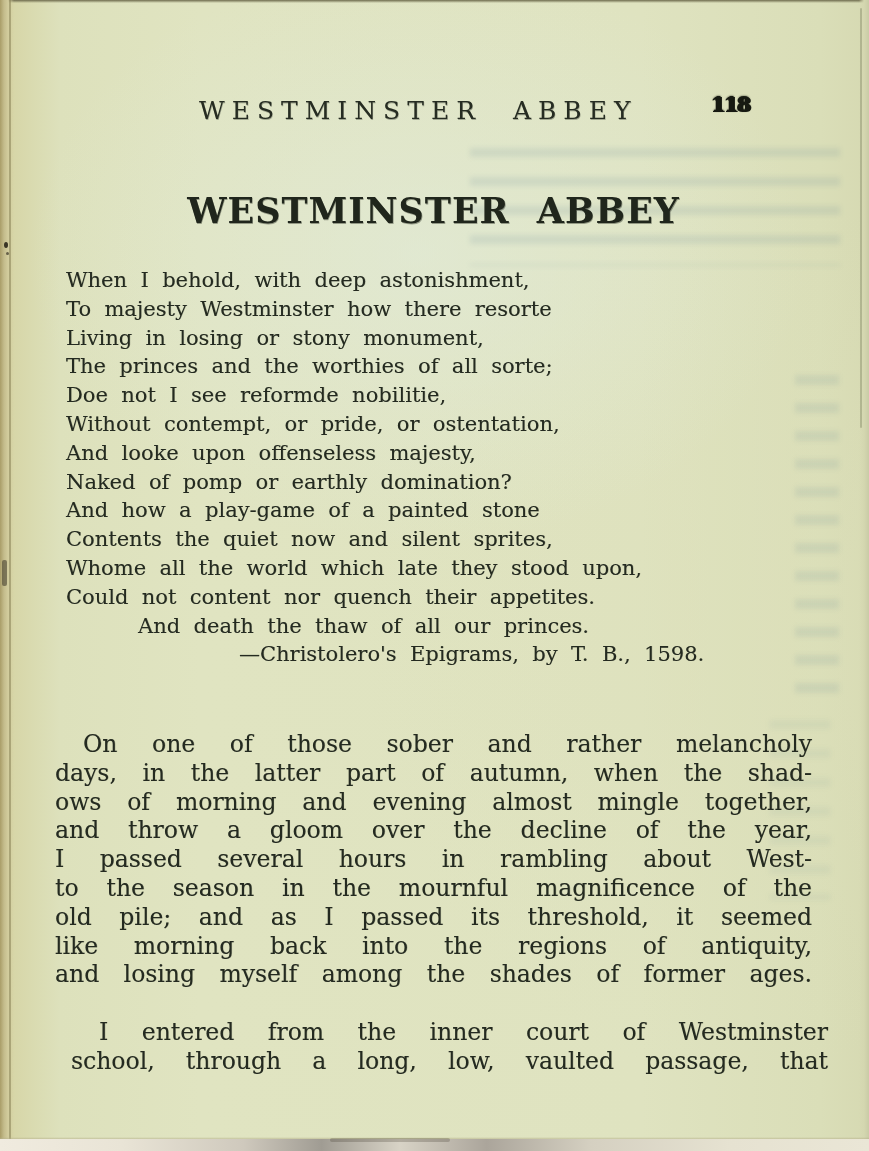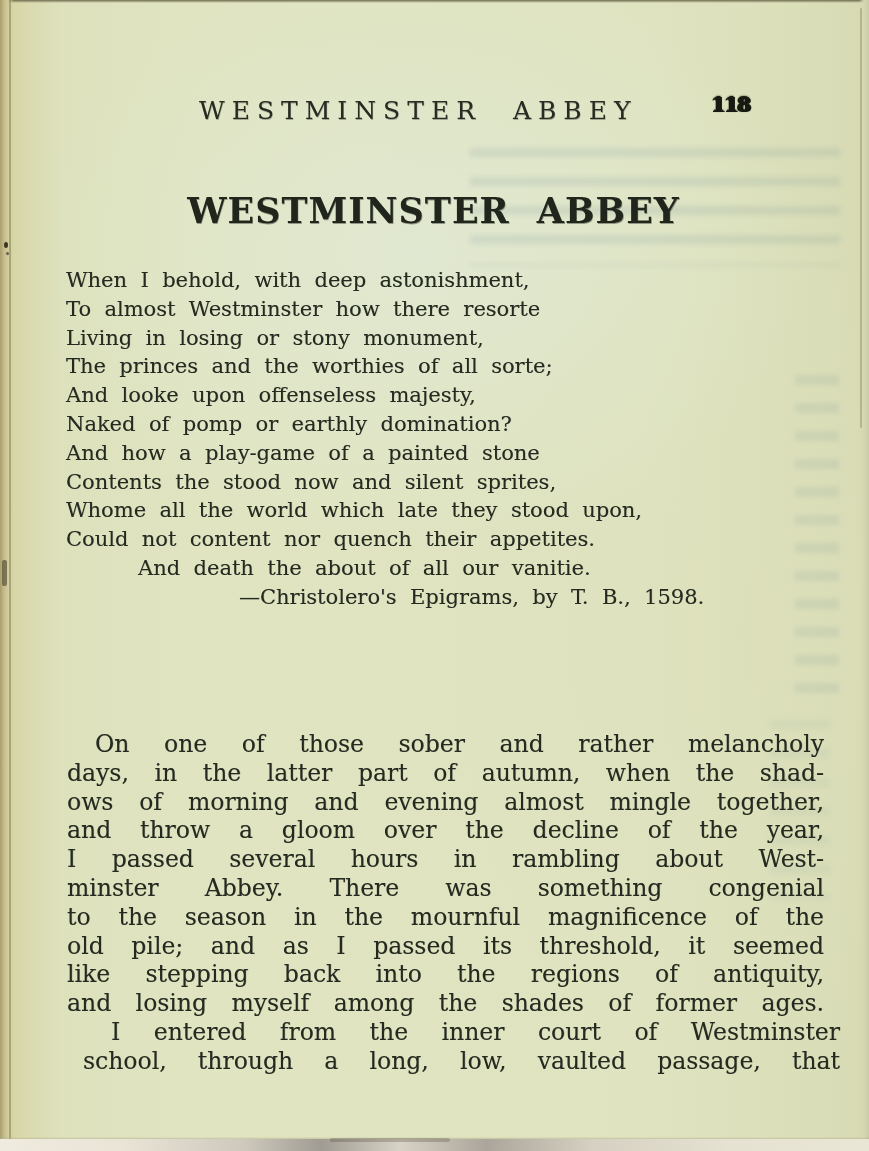--- a/index.html
+++ b/index.html
@@ -60,21 +60,21 @@
     position:absolute;top:190px;left:0;width:100%;margin:0;
     text-align:center;font-size:35px;font-weight:700;
     letter-spacing:1px;word-spacing:14px;
     color:#20261c;text-shadow:.6px .6px 0 rgba(32,38,28,.4);}
   .poem{position:absolute;top:266px;left:11px;width:740px;
     font-size:21px;line-height:28.8px;word-spacing:.32em;
     text-shadow:.4px .4px 0 rgba(36,42,32,.3);}
   .pl{white-space:nowrap;}
   .pl.ind1{padding-left:72px;}
   .pl.ind2{padding-left:173px;}
-  .prose{position:absolute;left:12px;width:757px;
+  .prose{position:absolute;left:0;width:757px;
     font-size:23.5px;line-height:28.8px;
     text-shadow:.4px .4px 0 rgba(36,42,32,.3);}
   .prose.p1{top:730px;}
   .prose.p2{top:1018px;margin-left:16px;}
   .jl{text-align:justify;text-align-last:justify;white-space:normal;}
   .jl.indent{padding-left:28px;}
 </style>
 </head>
 <body>
 
@@ -99,43 +99,44 @@
 
     <header class="running-header">
       <span class="running-title">WESTMINSTER ABBEY</span>
       <span class="page-number">118</span>
     </header>
 
     <h1 class="chapter-title">WESTMINSTER ABBEY</h1>
 
     <div class="poem">
       <div class="pl">When I behold, with deep astonishment,</div>
-      <div class="pl">To almost Westminster how there resorte</div>
+      <div class="pl">To majesty Westminster how there resorte</div>
       <div class="pl">Living in losing or stony monument,</div>
       <div class="pl">The princes and the worthies of all sorte;</div>
+      <div class="pl">Doe not I see reformde nobilitie,</div>
+      <div class="pl">Without contempt, or pride, or ostentation,</div>
       <div class="pl">And looke upon offenseless majesty,</div>
       <div class="pl">Naked of pomp or earthly domination?</div>
       <div class="pl">And how a play-game of a painted stone</div>
-      <div class="pl">Contents the stood now and silent sprites,</div>
+      <div class="pl">Contents the quiet now and silent sprites,</div>
       <div class="pl">Whome all the world which late they stood upon,</div>
       <div class="pl">Could not content nor quench their appetites.</div>
-      <div class="pl ind1">And death the about of all our vanitie.</div>
+      <div class="pl ind1">And death the thaw of all our princes.</div>
       <div class="pl ind2">—Christolero's Epigrams, by T. B., 1598.</div>
     </div>
 
     <div class="prose p1">
       <div class="jl indent">On one of those sober and rather melancholy</div>
       <div class="jl">days, in the latter part of autumn, when the shad-</div>
       <div class="jl">ows of morning and evening almost mingle together,</div>
       <div class="jl">and throw a gloom over the decline of the year,</div>
       <div class="jl">I passed several hours in rambling about West-</div>
-      <div class="jl">minster Abbey.  There was something congenial</div>
       <div class="jl">to the season in the mournful magnificence of the</div>
       <div class="jl">old pile; and as I passed its threshold, it seemed</div>
-      <div class="jl">like stepping back into the regions of antiquity,</div>
+      <div class="jl">like morning back into the regions of antiquity,</div>
       <div class="jl">and losing myself among the shades of former ages.</div>
     </div>
 
     <div class="prose p2">
       <div class="jl indent">I entered from the inner court of Westminster</div>
       <div class="jl">school, through a long, low, vaulted passage, that</div>
     </div>
 
   </div>
 </div>

